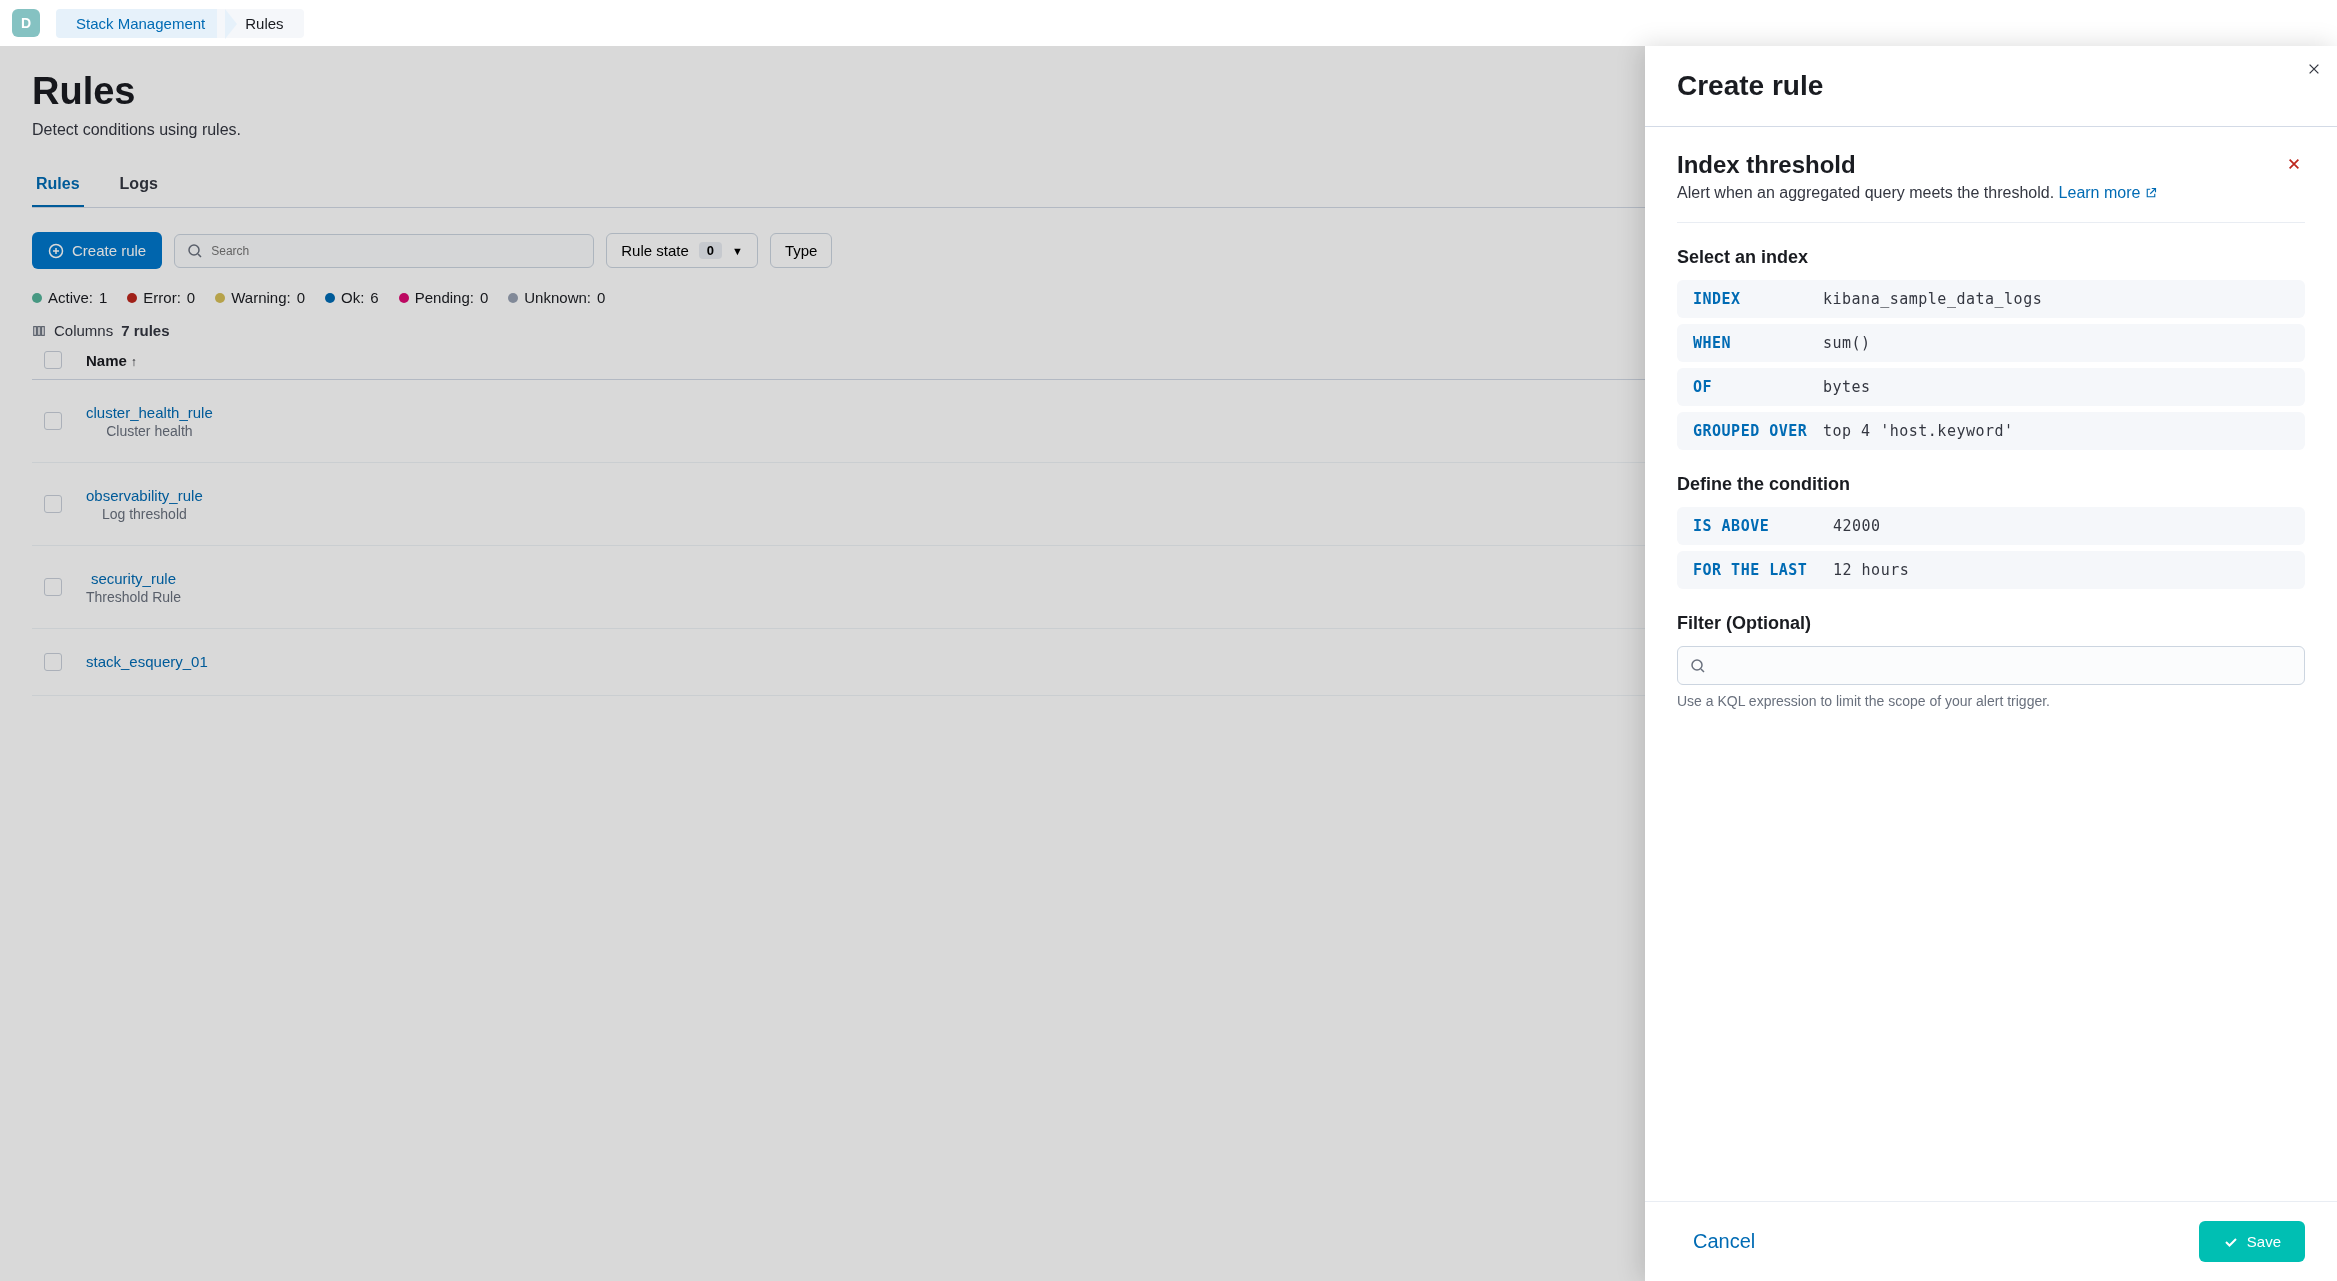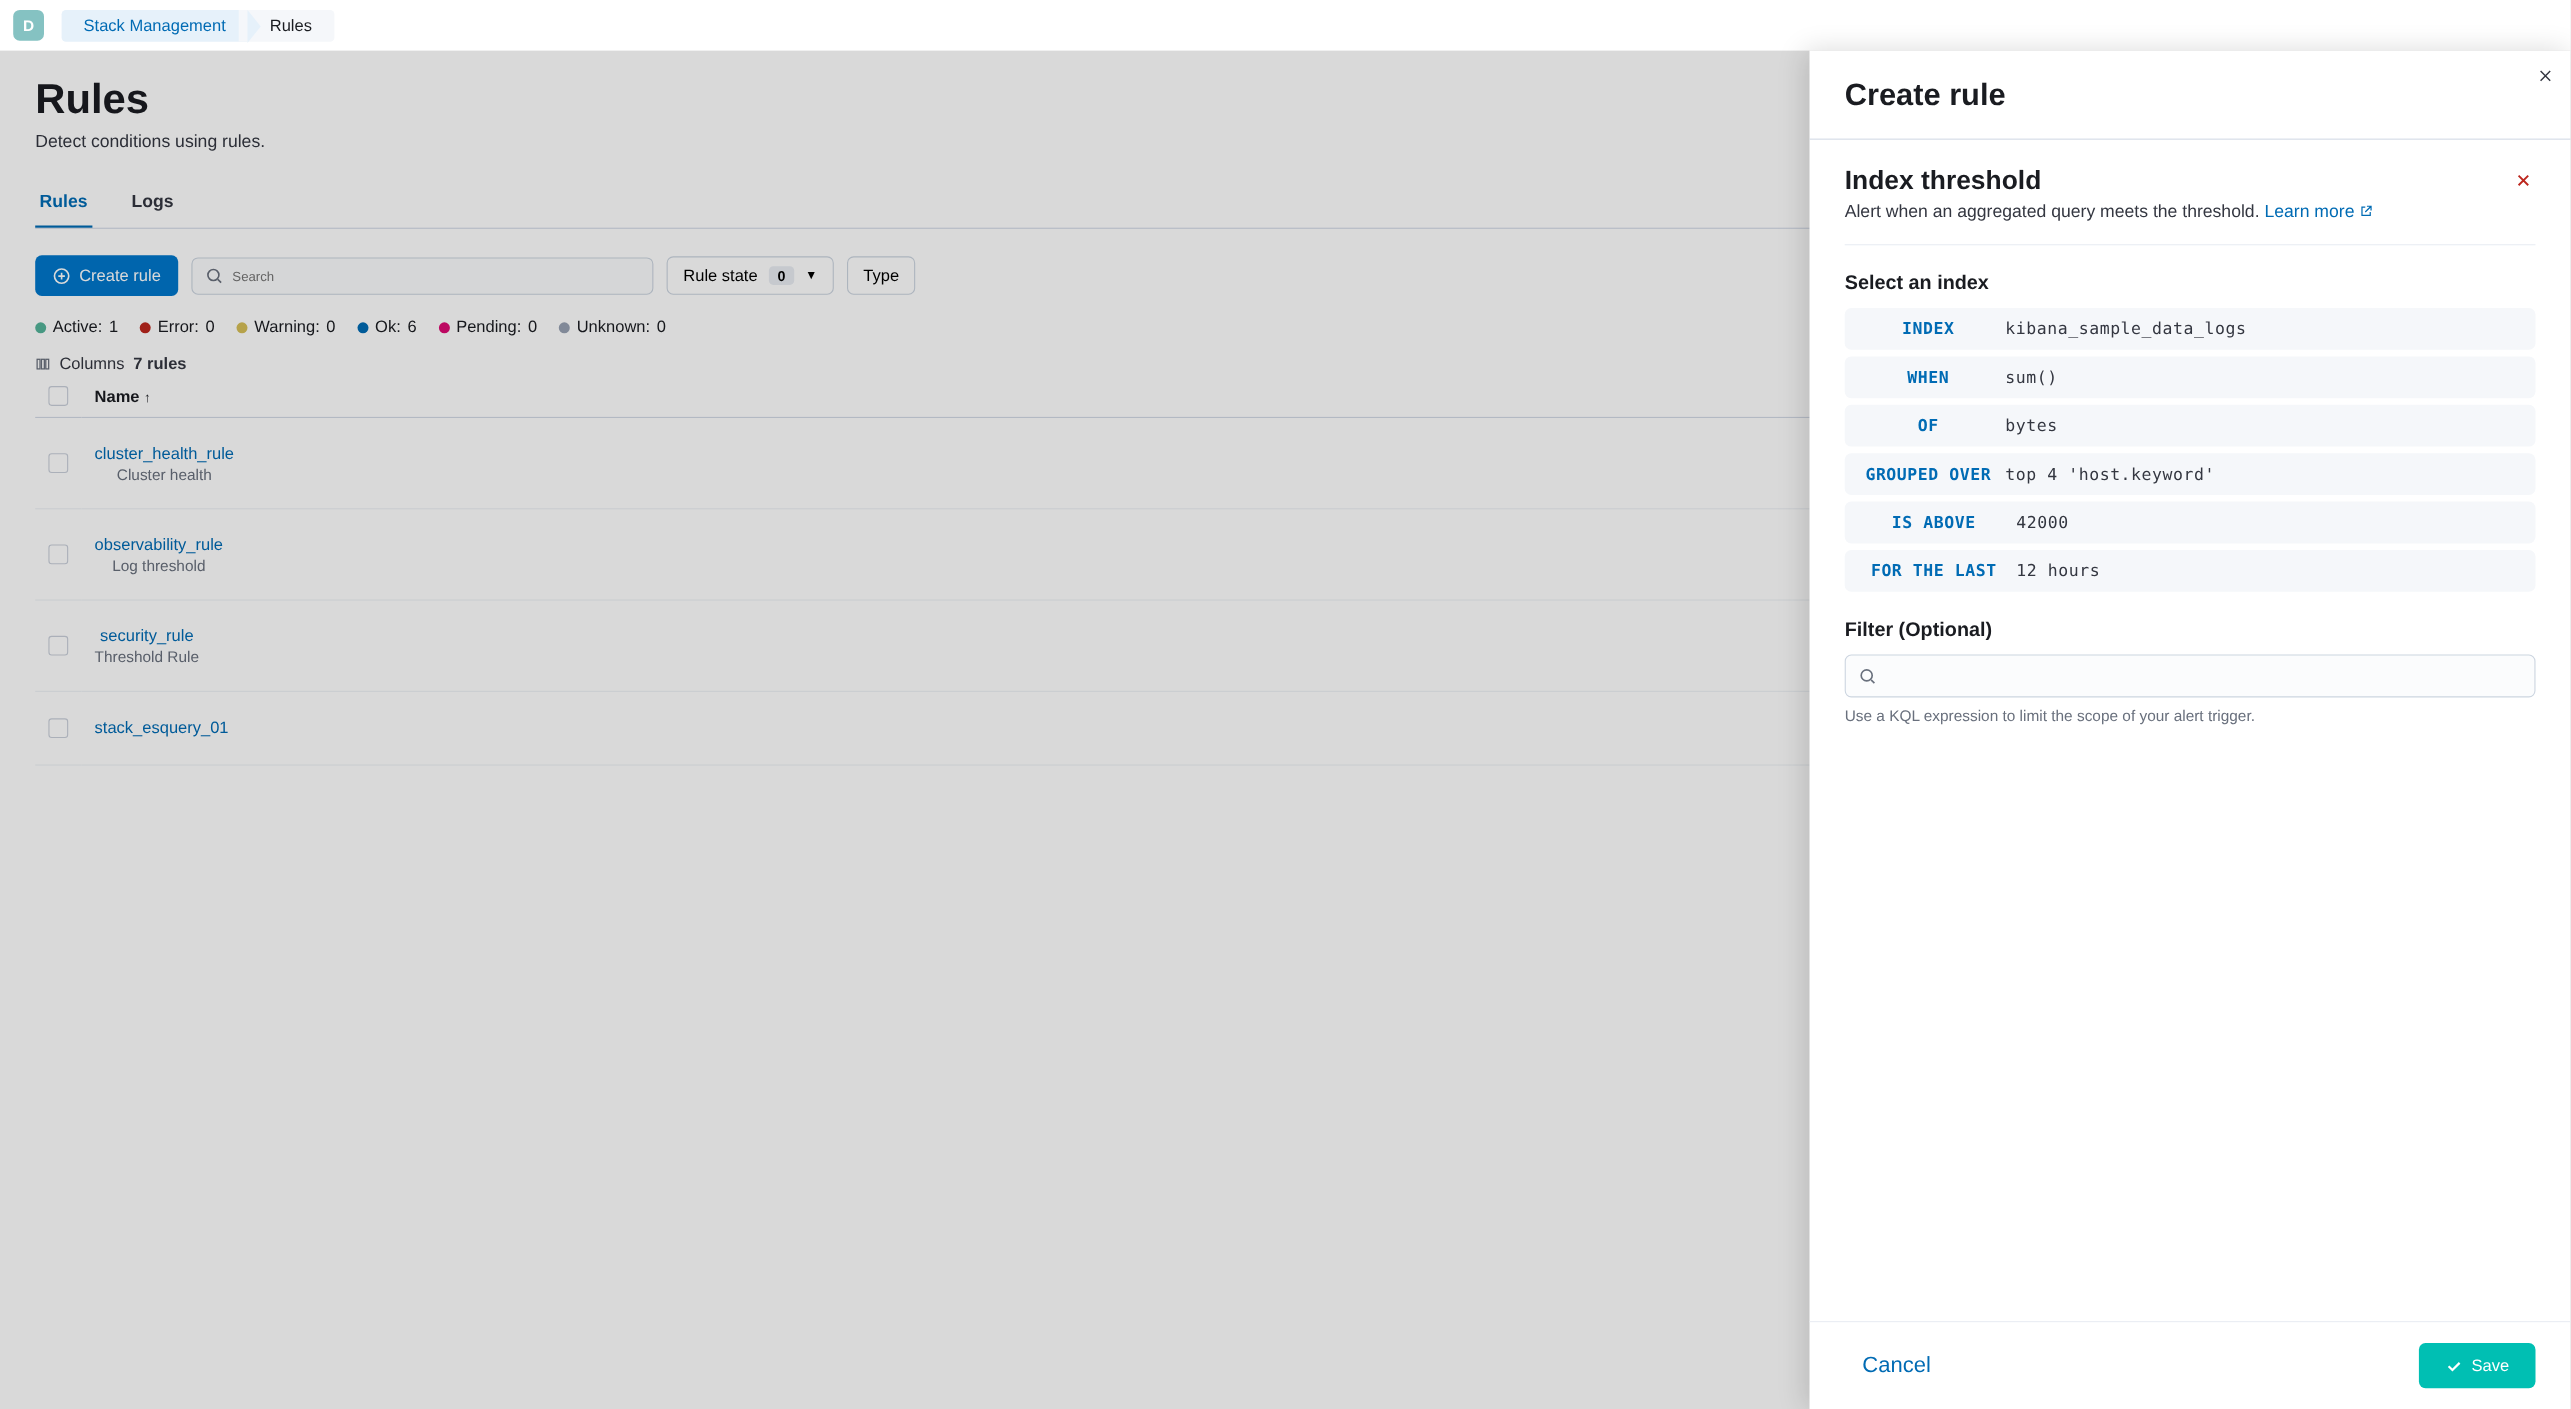--- a/index.html
+++ b/index.html
@@ -68,21 +68,21 @@
     .section-header { display: flex; justify-content: space-between; align-items: flex-start; margin-bottom: 4px; }
     .section-title-lg { font-size: 24px; font-weight: 700; }
     .section-desc { font-size: 16px; color: #343741; margin-bottom: 20px; }
     .section-desc a { color: #006bb4; text-decoration: none; }
     .hr { border: none; border-top: 1px solid #e9edf3; margin: 0 0 24px; }
     .remove-x { color: #bd271e; cursor: pointer; font-size: 18px; background: none; border: none; padding: 4px;}
     
     .subsection-title { font-size: 18px; font-weight: 700; margin: 4px 0 12px; }
     
     .expr-block { background: #f5f7fa; border-radius: 6px; padding: 10px 16px; margin-bottom: 6px; font-family: 'Menlo', 'Consolas', monospace; font-size: 15px; letter-spacing: 0.5px; display: flex; gap: 10px; }
-    .expr-kw { color: #006bb4; font-weight: 600; text-align: center; flex: 0 0 120px;}
+    .expr-kw { color: #006bb4; font-weight: 600; text-align: left; flex: 0 0 120px;}
     .expr-val { color: #343741; }
     
     .filter-input { display: flex; align-items: center; border: 1px solid #ccd5e0; border-radius: 6px; padding: 10px 12px; background: #fbfcfd; margin-bottom: 8px;}
     .filter-input input { border: none; outline: none; background: transparent; font-size: 15px; flex: 1; margin-left: 8px;}
     .help-text { font-size: 14px; color: #69707d; }
     
     .btn-text { background: none; color: #006bb4; font-size: 20px; }
     .btn-success { background: #00bfb3; color: #fff; padding: 12px 24px; }
     
     svg.icon { width: 16px; height: 16px; }
@@ -343,20 +343,21 @@
         </div>
       <div class="expr-block">
           <span class="expr-kw">OF</span>
           <span class="expr-val">bytes</span>
         </div>
       <div class="expr-block">
           <span class="expr-kw">GROUPED OVER</span>
           <span class="expr-val">top 4 'host.keyword'</span>
         </div>
 
+      <div class="subsection-title" style="margin-top:24px;">Define the condition</div>
       <div class="expr-block">
           <span class="expr-kw" style="flex-basis:130px;">IS ABOVE</span>
           <span class="expr-val">42000</span>
         </div>
       <div class="expr-block">
           <span class="expr-kw" style="flex-basis:130px;">FOR THE LAST</span>
           <span class="expr-val">12 hours</span>
         </div>
 
       <div class="subsection-title" style="margin-top:24px;">Filter (Optional)</div>

